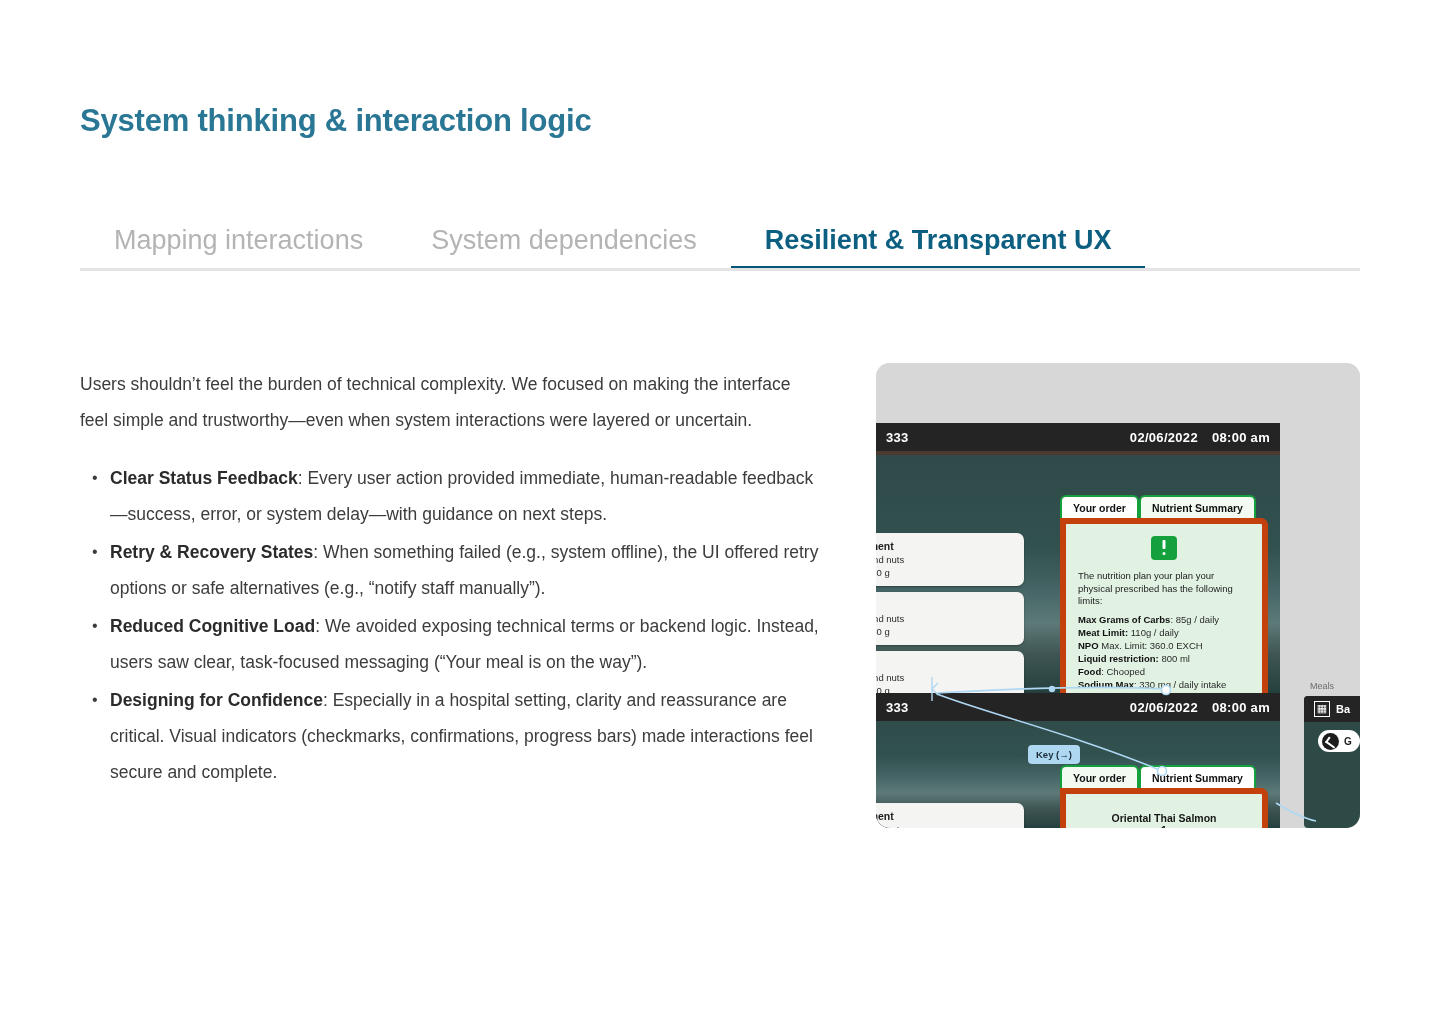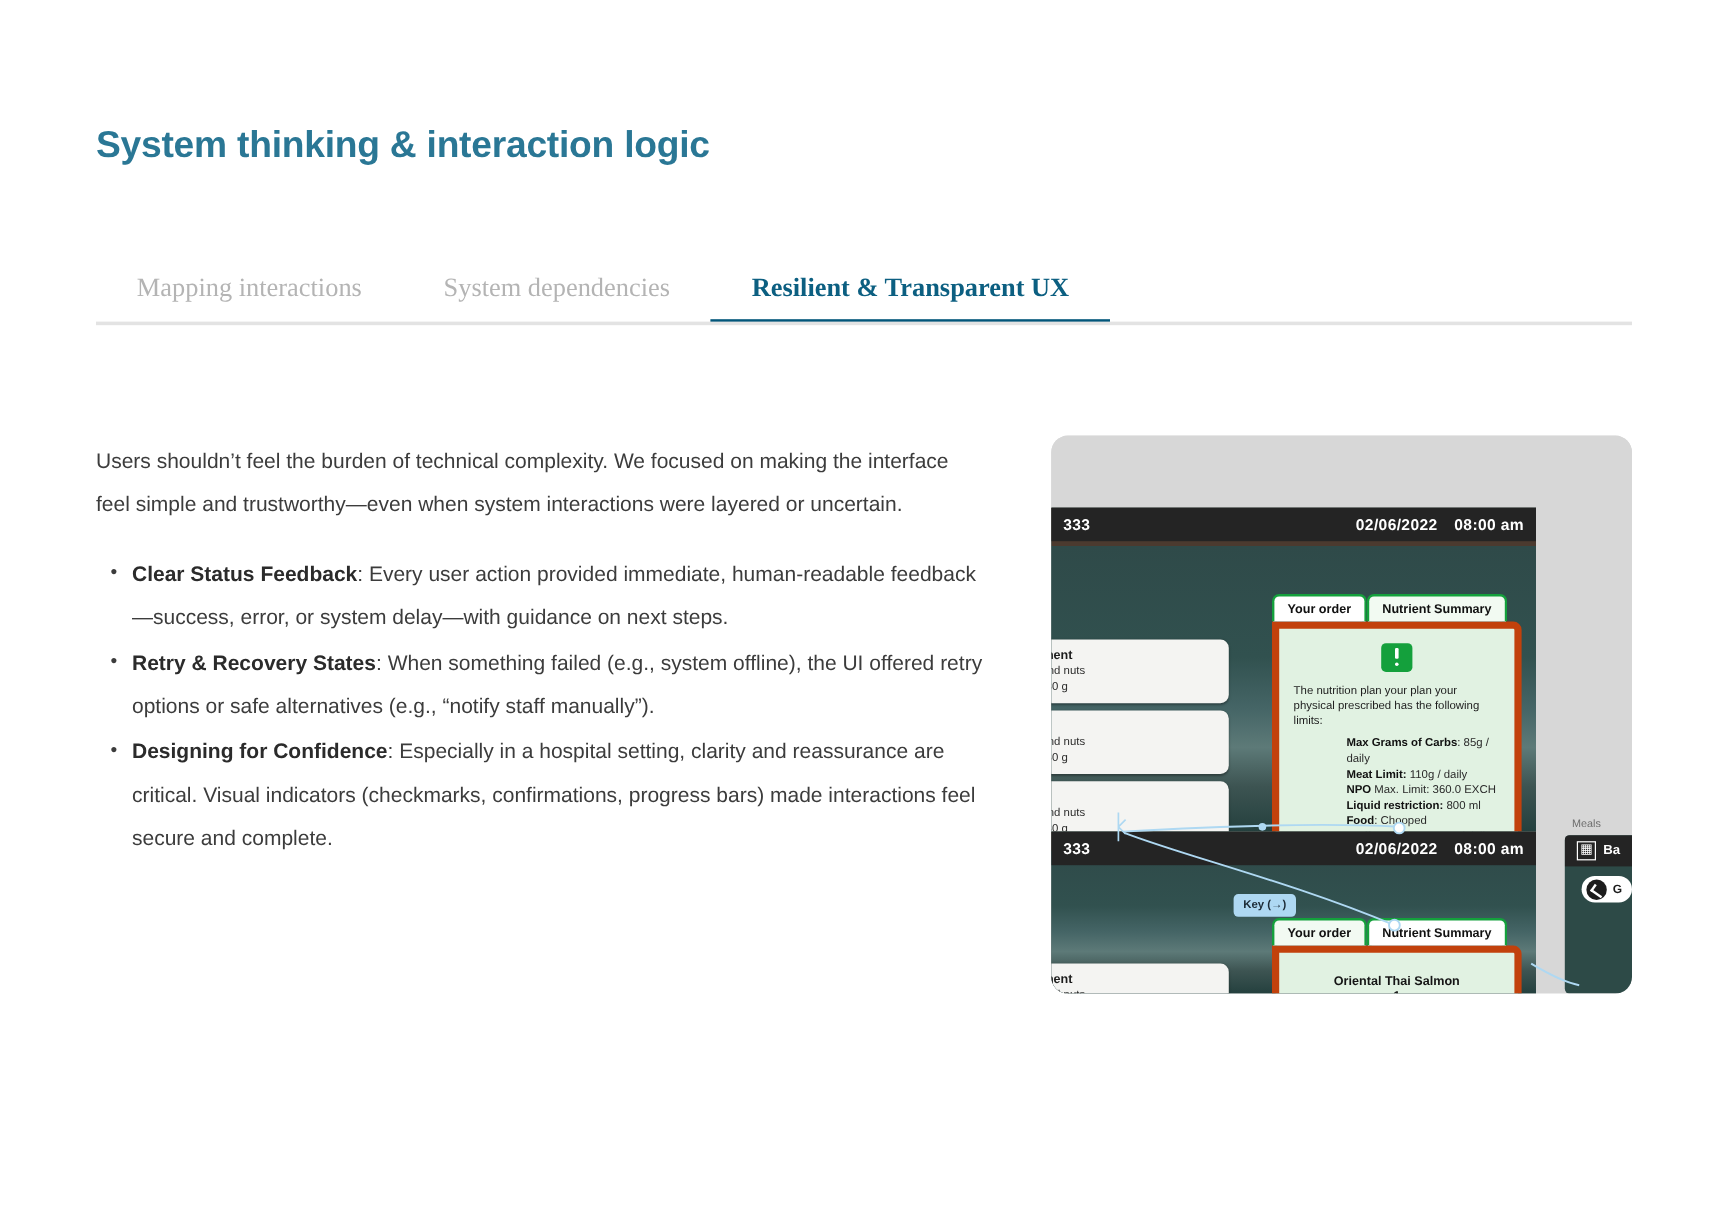--- a/index.html
+++ b/index.html
@@ -21,22 +21,22 @@
 
   
   .tabs {
     position: absolute; left: 80px; top: 210px;
     width: 1280px; height: 62px;
     display: flex; align-items: flex-start;
   }
   .tab {
     position: relative; height: 60px;
     display: flex; align-items: center; justify-content: center;
-    font-size: 22px; color: #b4b4b4; cursor: pointer;
-    padding: 0 34px; white-space: nowrap; font-family: Liberation Serif, serif;
+    font-size: 27px; color: #b4b4b4; cursor: pointer;
+    padding: 0 34px; white-space: nowrap;
   }
   .tab.active { color: #0c5f81; font-weight: bold; }
   .tab.active::after {
     content: ""; position: absolute; left: 0; right: 0; bottom: 0;
     height: 4px; background: #02567a;
   }
   .tabs-rule {
     position: absolute; left: 80px; top: 268px;
     width: 1280px; height: 3px; background: #e3e3e3;
   }
@@ -118,21 +118,21 @@
   }
   .alert-badge::before {
     content: ""; position: absolute; left: 50%; top: 4px; transform: translateX(-50%);
     width: 3px; height: 9px; background: #ffffff; border-radius: 1px;
   }
   .alert-badge::after {
     content: ""; position: absolute; left: 50%; top: 16px; transform: translateX(-50%);
     width: 3px; height: 3px; background: #ffffff; border-radius: 50%;
   }
   .np-intro { font-size: 9.5px; color: #1c1c1c; line-height: 12.5px; margin-bottom: 5px; }
-  .np-line { font-size: 9.5px; color: #2a2a2a; line-height: 13px; margin-left: 44px; }
+  .np-line { font-size: 9.5px; color: #2a2a2a; line-height: 13px; }
   .np-line b { color: #101010; }
 
   .order-row {
     display: flex; justify-content: space-between; align-items: center;
     font-size: 10.5px; font-weight: bold; color: #151515;
     padding: 8px 2px;
     flex-direction: column;
   }
 
   
@@ -189,20 +189,23 @@
   <div class="tabs-rule"></div>
 
   <div class="copy">
     <p class="intro">Users shouldn’t feel the burden of technical complexity. We focused on making the interface feel simple and trustworthy—even when system interactions were layered or uncertain.</p>
     <ul class="points">
       <li>
         <b>Clear Status Feedback</b><span>: Every user action provided immediate, human-readable feedback—success, error, or system delay—with guidance on next steps.</span>
       </li>
       <li>
         <b>Retry &amp; Recovery States</b><span>: When something failed (e.g., system offline), the UI offered retry options or safe alternatives (e.g., “notify staff manually”).</span>
+      </li>
+      <li>
+        <b>Reduced Cognitive Load</b><span>: We avoided exposing technical terms or backend logic. Instead, users saw clear, task-focused messaging (“Your meal is on the way”).</span>
       </li>
       <li>
         <b>Designing for Confidence</b><span>: Especially in a hospital setting, clarity and reassurance are critical. Visual indicators (checkmarks, confirmations, progress bars) made interactions feel secure and complete.</span>
       </li>
     </ul>
   </div>
 
   <div class="mock">
     <div class="mock-gap"></div>
 

